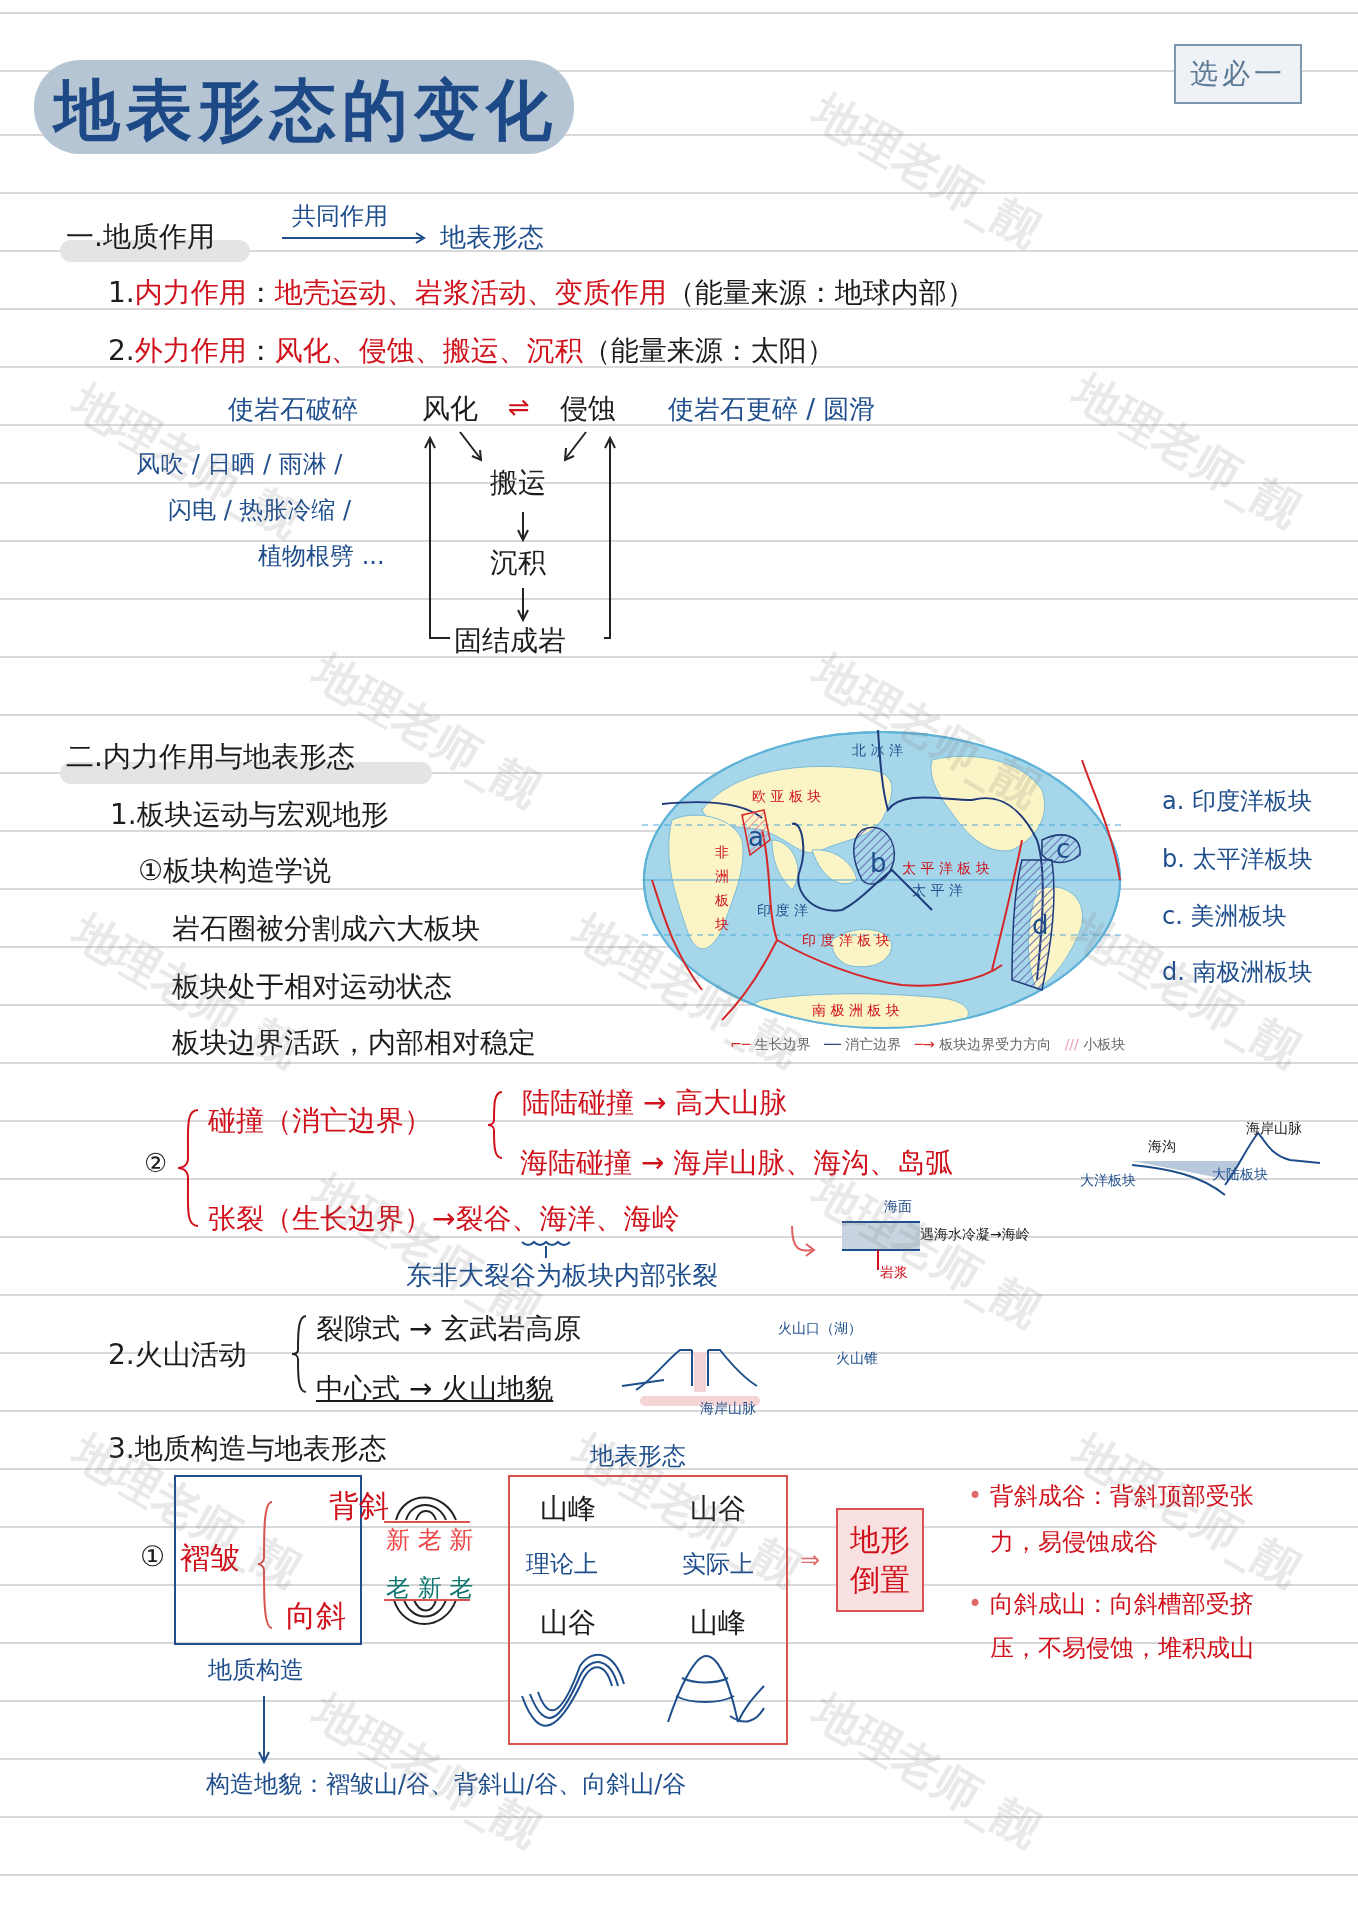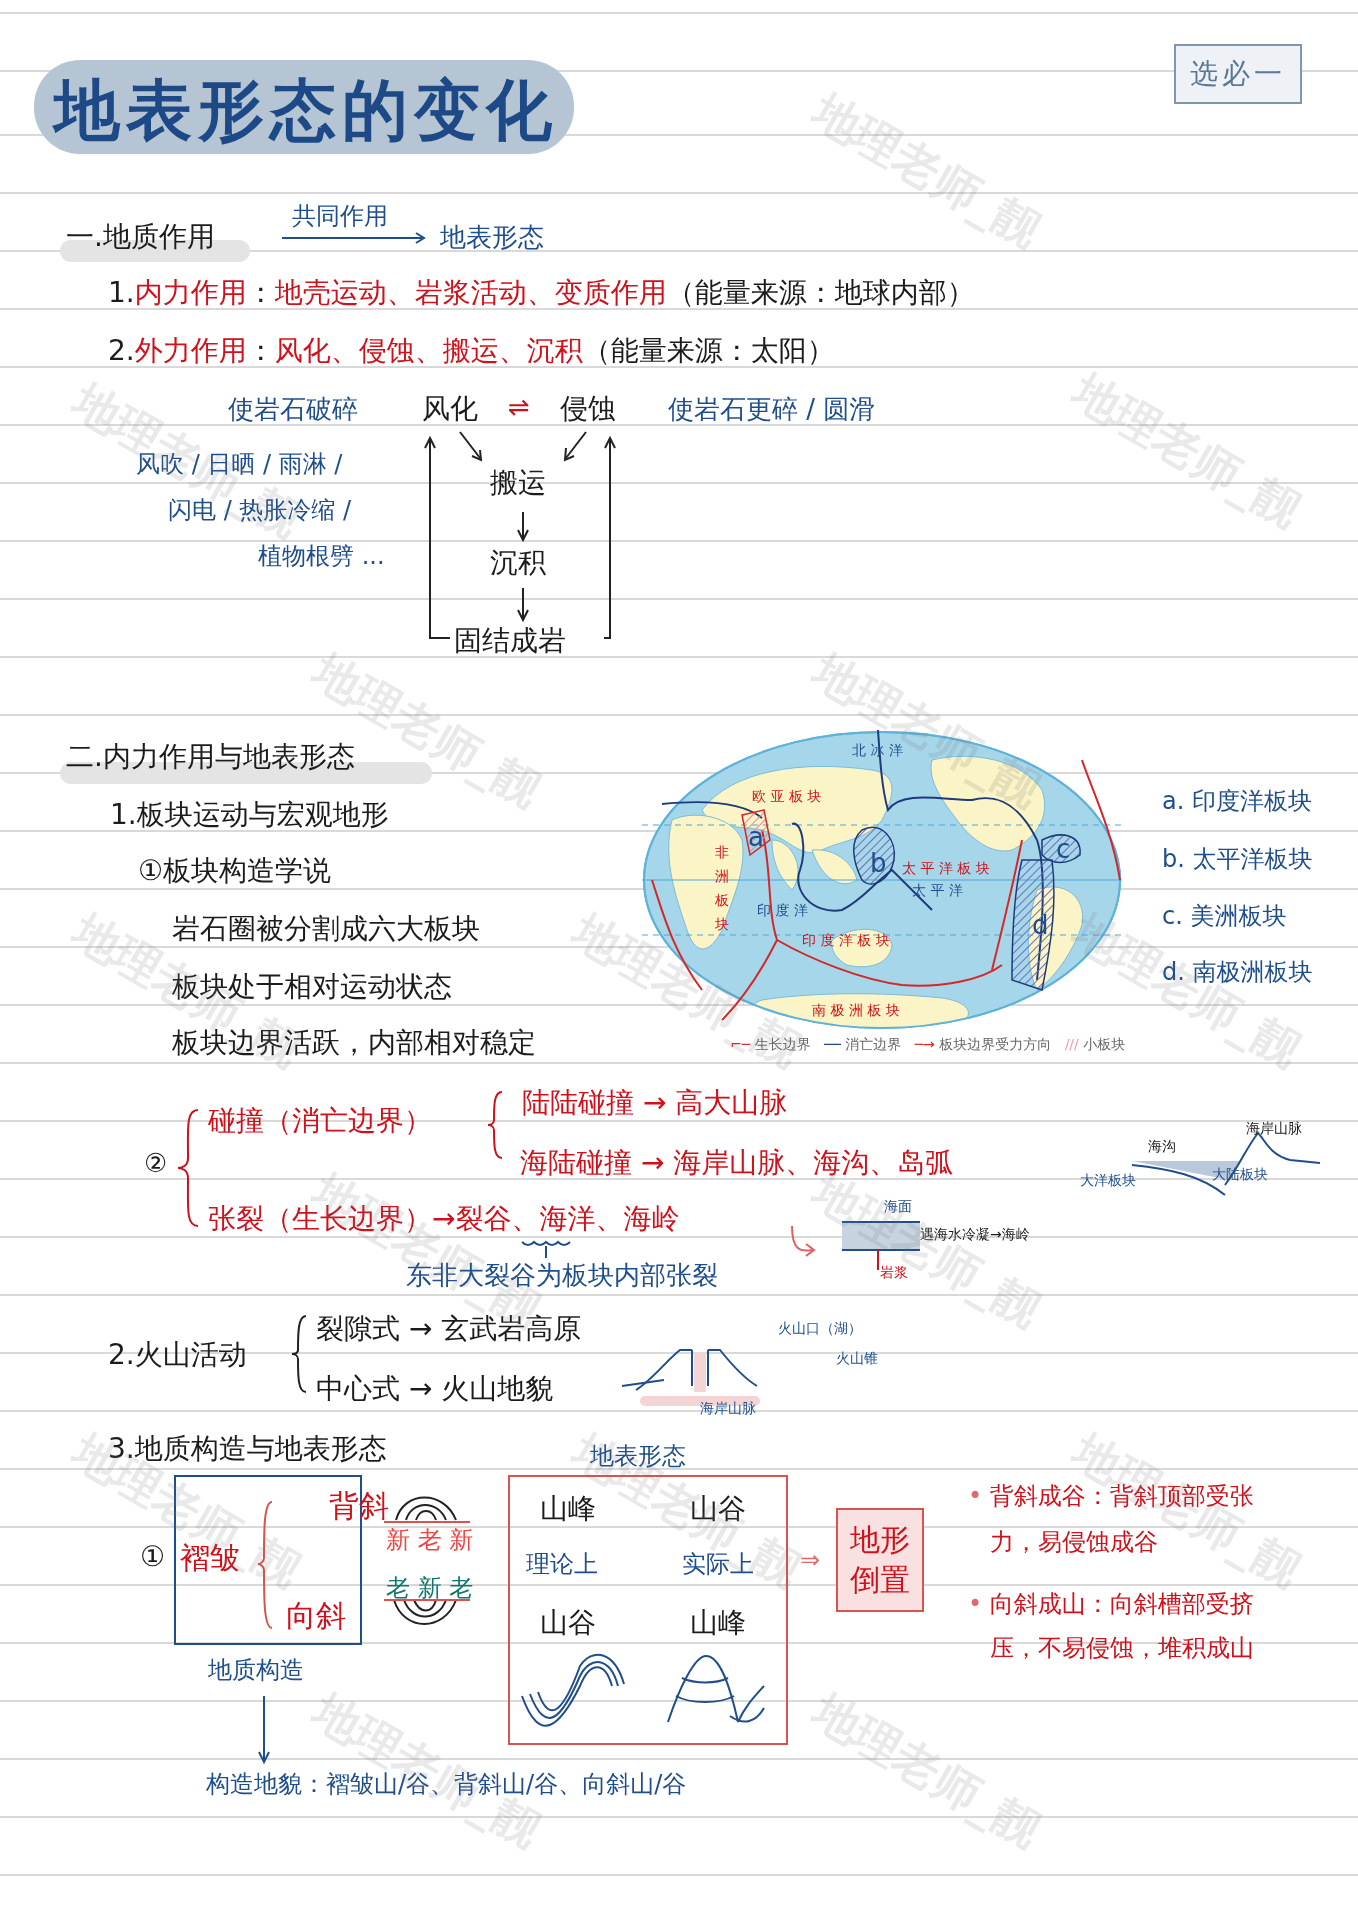--- a/index.html
+++ b/index.html
@@ -202,21 +202,21 @@
 </svg>
 <div class="abs blue f14" style="left:884px;top:1198px;">海面</div>
 <div class="abs blk f14" style="left:920px;top:1226px;">遇海水冷凝→海岭</div>
 <div class="abs red f14" style="left:880px;top:1264px;">岩浆</div>
 
 <div class="abs blk f28" style="left:108px;top:1336px;">2.火山活动</div>
 <svg style="left:290px;top:1314px;" width="20" height="80">
     <path d="M16 2 C8 2 8 20 8 36 C8 40 4 40 2 40 C4 40 8 41 8 45 C8 62 8 78 16 78" fill="none" stroke="#222" stroke-width="2"></path>
   </svg>
 <div class="abs blk f28" style="left:316px;top:1310px;">裂隙式 → 玄武岩高原</div>
-<div class="abs blk f28" style="left:316px;top:1370px;">中心式 → 火山地貌</div>
+<div class="abs blk f28" style="left:316px;top:1370px;text-decoration:underline;">中心式 → 火山地貌</div>
 <svg style="left:622px;top:1330px;" width="150" height="80">
   <line x1="0" y1="56" x2="42" y2="50" stroke="#1f4e8c" stroke-width="2"></line>
   <rect x="18" y="66" width="120" height="10" rx="5" fill="#f5d4d6"></rect>
   <path d="M14 60 C30 50 45 30 58 20 L70 20 M86 20 L98 20 C110 35 125 50 135 56" fill="none" stroke="#1f4e8c" stroke-width="2"></path>
   <path d="M70 20 L70 56 M86 20 L86 56" fill="none" stroke="#1f4e8c" stroke-width="2"></path>
   <rect x="72" y="22" width="12" height="40" fill="#f5d4d6"></rect>
 </svg>
 <div class="abs blue f14" style="left:778px;top:1320px;">火山口（湖）</div>
 <div class="abs blue f14" style="left:836px;top:1350px;">火山锥</div>
 <div class="abs blue f14" style="left:700px;top:1400px;">海岸山脉</div>

